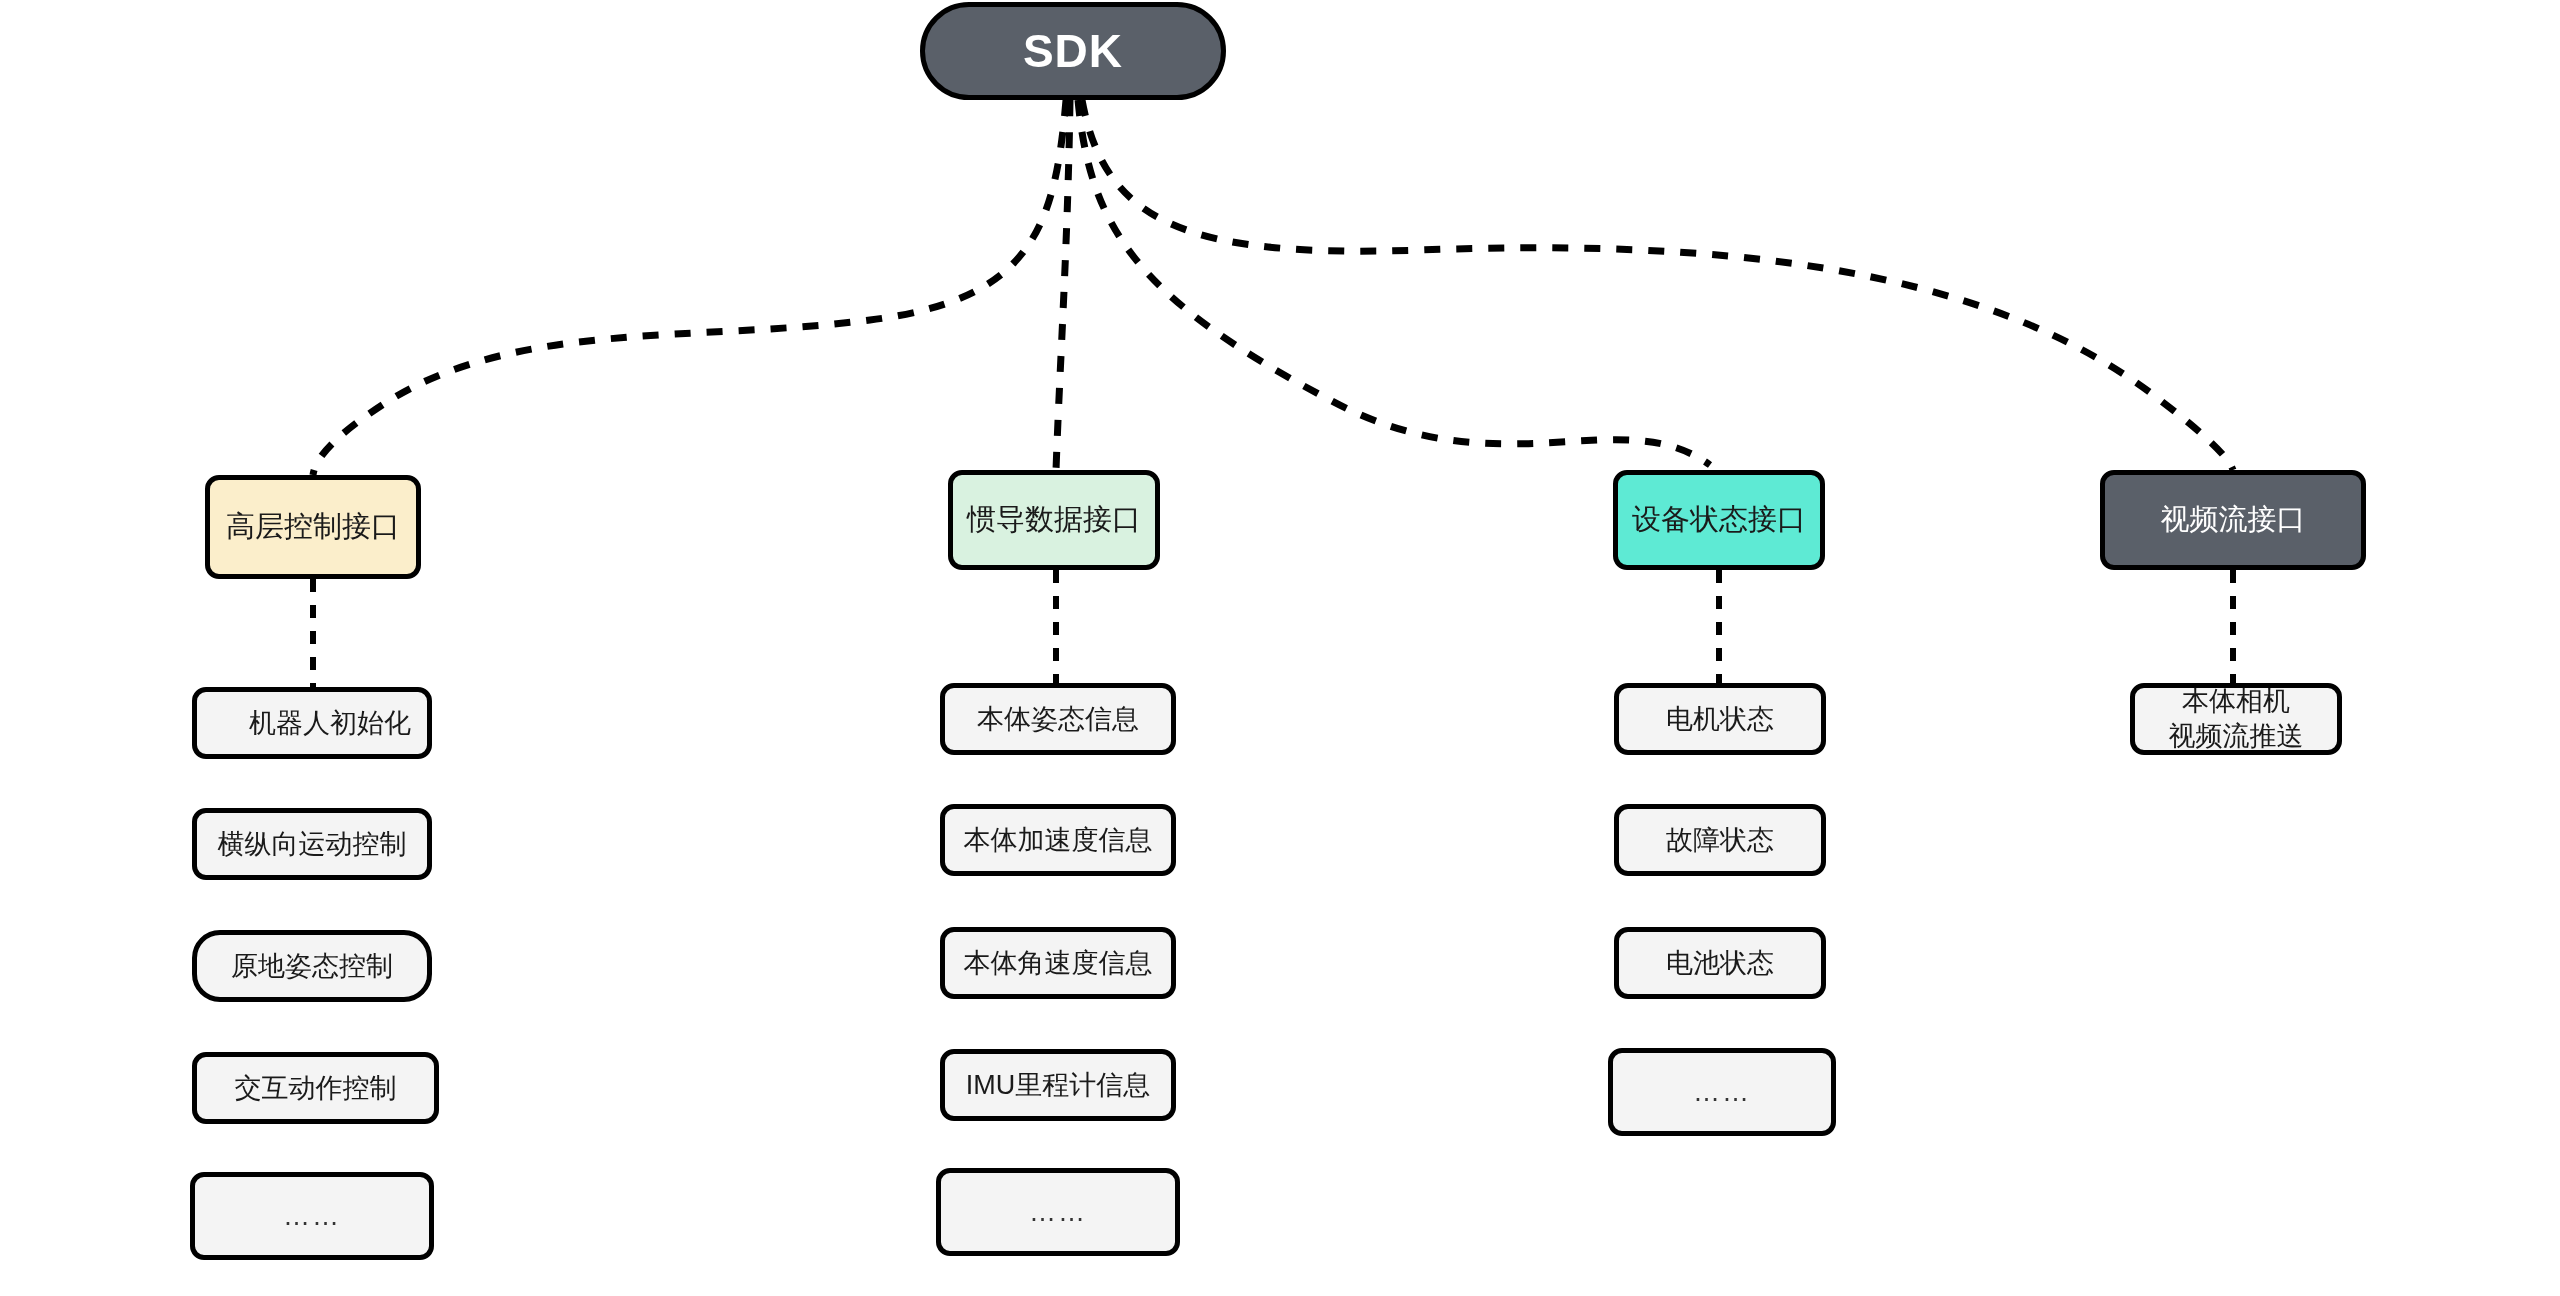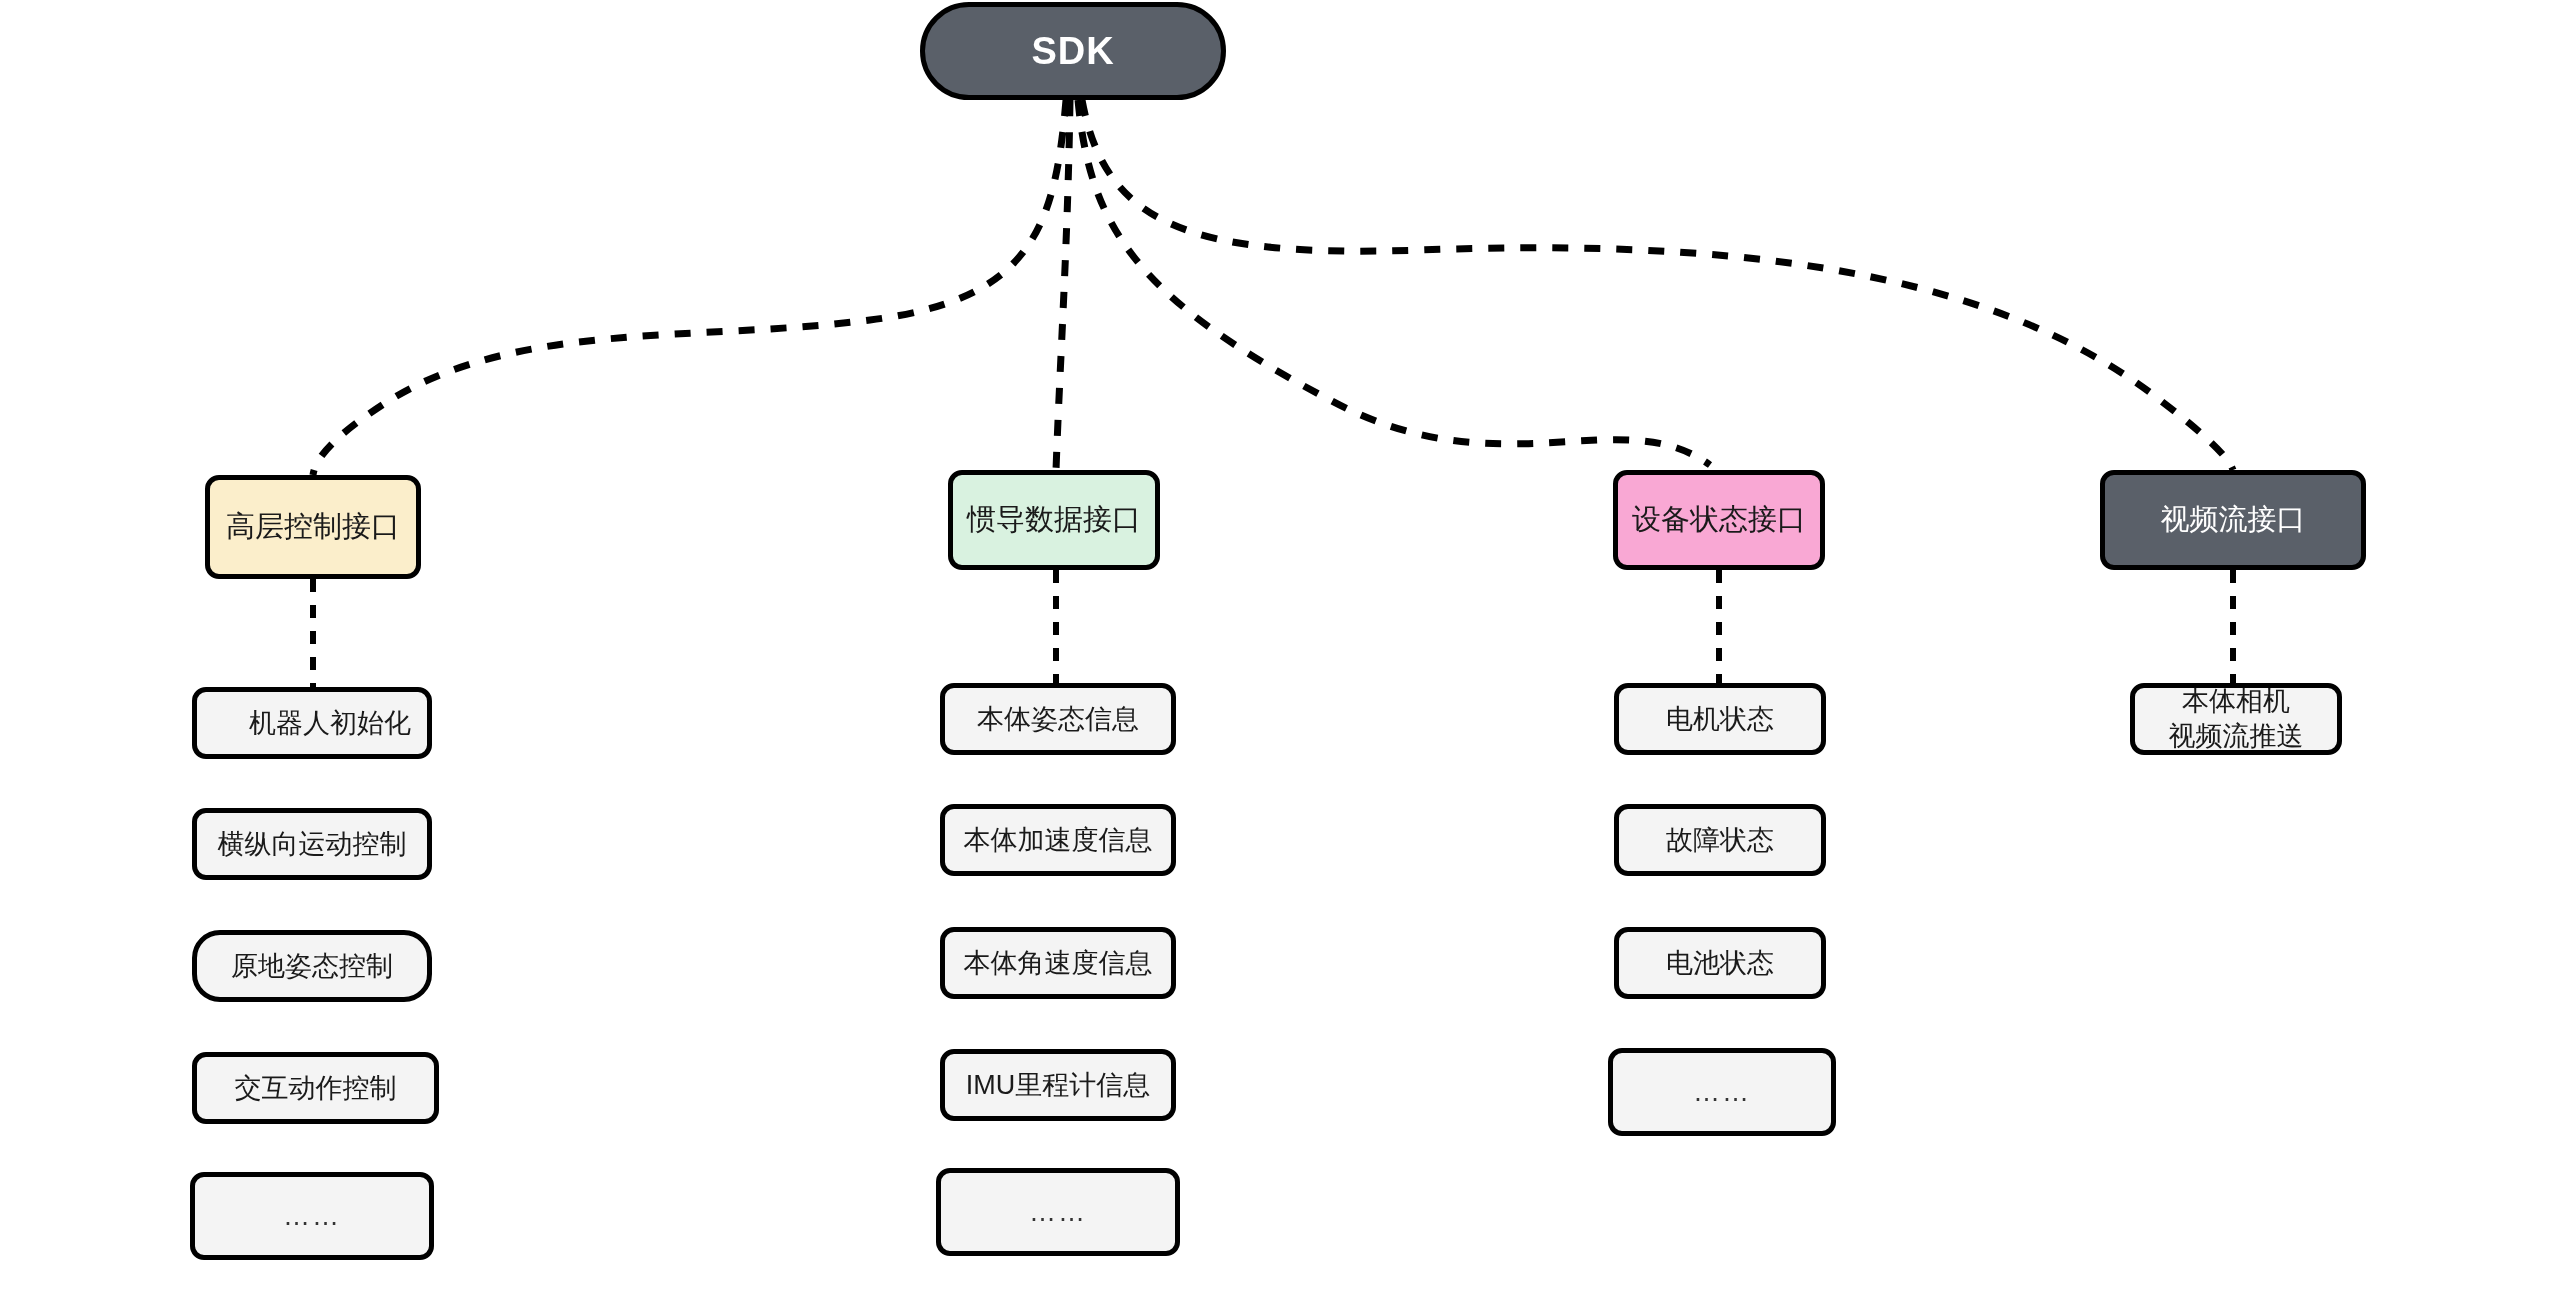--- a/index.html
+++ b/index.html
@@ -34,21 +34,21 @@
     background: #f4f4f4;
     color: #1a1a1a;
     line-height: 1.28;
     white-space: pre-line;
     z-index: 5;
   }
   .node.root {
     background: #5a6069;
     color: #ffffff;
     font-weight: bold;
-    font-size: 38px;
+    font-size: 46px;
     letter-spacing: 1px;
     border-radius: 60px;
   }
   .node.cat {
     border-radius: 14px;
     font-size: 29px;
   }
   .node.cat-control { background: #fbeecb; }
   .node.cat-imu     { background: #d9f2e0; }
   .node.cat-status  { background: #fbdfe2; }
@@ -93,21 +93,21 @@
   <div class="node leaf" style="left: 192px; top: 1052px; width: 247px; height: 72px;">交互动作控制</div>
   <div class="node leaf ellipsis" style="left: 190px; top: 1172px; width: 244px; height: 88px;">……</div>
 
   <div class="node cat cat-imu" style="left: 948px; top: 470px; width: 212px; height: 100px; background: rgb(217, 242, 224); color: rgb(26, 26, 26);">惯导数据接口</div>
   <div class="node leaf" style="left: 940px; top: 683px; width: 236px; height: 72px;">本体姿态信息</div>
   <div class="node leaf" style="left: 940px; top: 804px; width: 236px; height: 72px;">本体加速度信息</div>
   <div class="node leaf" style="left: 940px; top: 927px; width: 236px; height: 72px;">本体角速度信息</div>
   <div class="node leaf" style="left: 940px; top: 1049px; width: 236px; height: 72px;">IMU里程计信息</div>
   <div class="node leaf ellipsis" style="left: 936px; top: 1168px; width: 244px; height: 88px;">……</div>
 
-  <div class="node cat cat-status" style="left: 1613px; top: 470px; width: 212px; height: 100px; background: #f9a8d4; color: rgb(26, 26, 26);">设备状态接口</div>
+  <div class="node cat cat-status" style="left: 1613px; top: 470px; width: 212px; height: 100px; background: #5eead4; color: rgb(26, 26, 26);">设备状态接口</div>
   <div class="node leaf" style="left: 1614px; top: 683px; width: 212px; height: 72px;">电机状态</div>
   <div class="node leaf" style="left: 1614px; top: 804px; width: 212px; height: 72px;">故障状态</div>
   <div class="node leaf" style="left: 1614px; top: 927px; width: 212px; height: 72px;">电池状态</div>
   <div class="node leaf ellipsis" style="left: 1608px; top: 1048px; width: 228px; height: 88px;">……</div>
 
   <div class="node cat cat-video" style="left: 2100px; top: 470px; width: 266px; height: 100px; background: rgb(90, 96, 105); color: rgb(255, 255, 255);">视频流接口</div>
   <div class="node leaf" style="left: 2130px; top: 683px; width: 212px; height: 72px;">本体相机
 视频流推送</div>
 
 </div>

